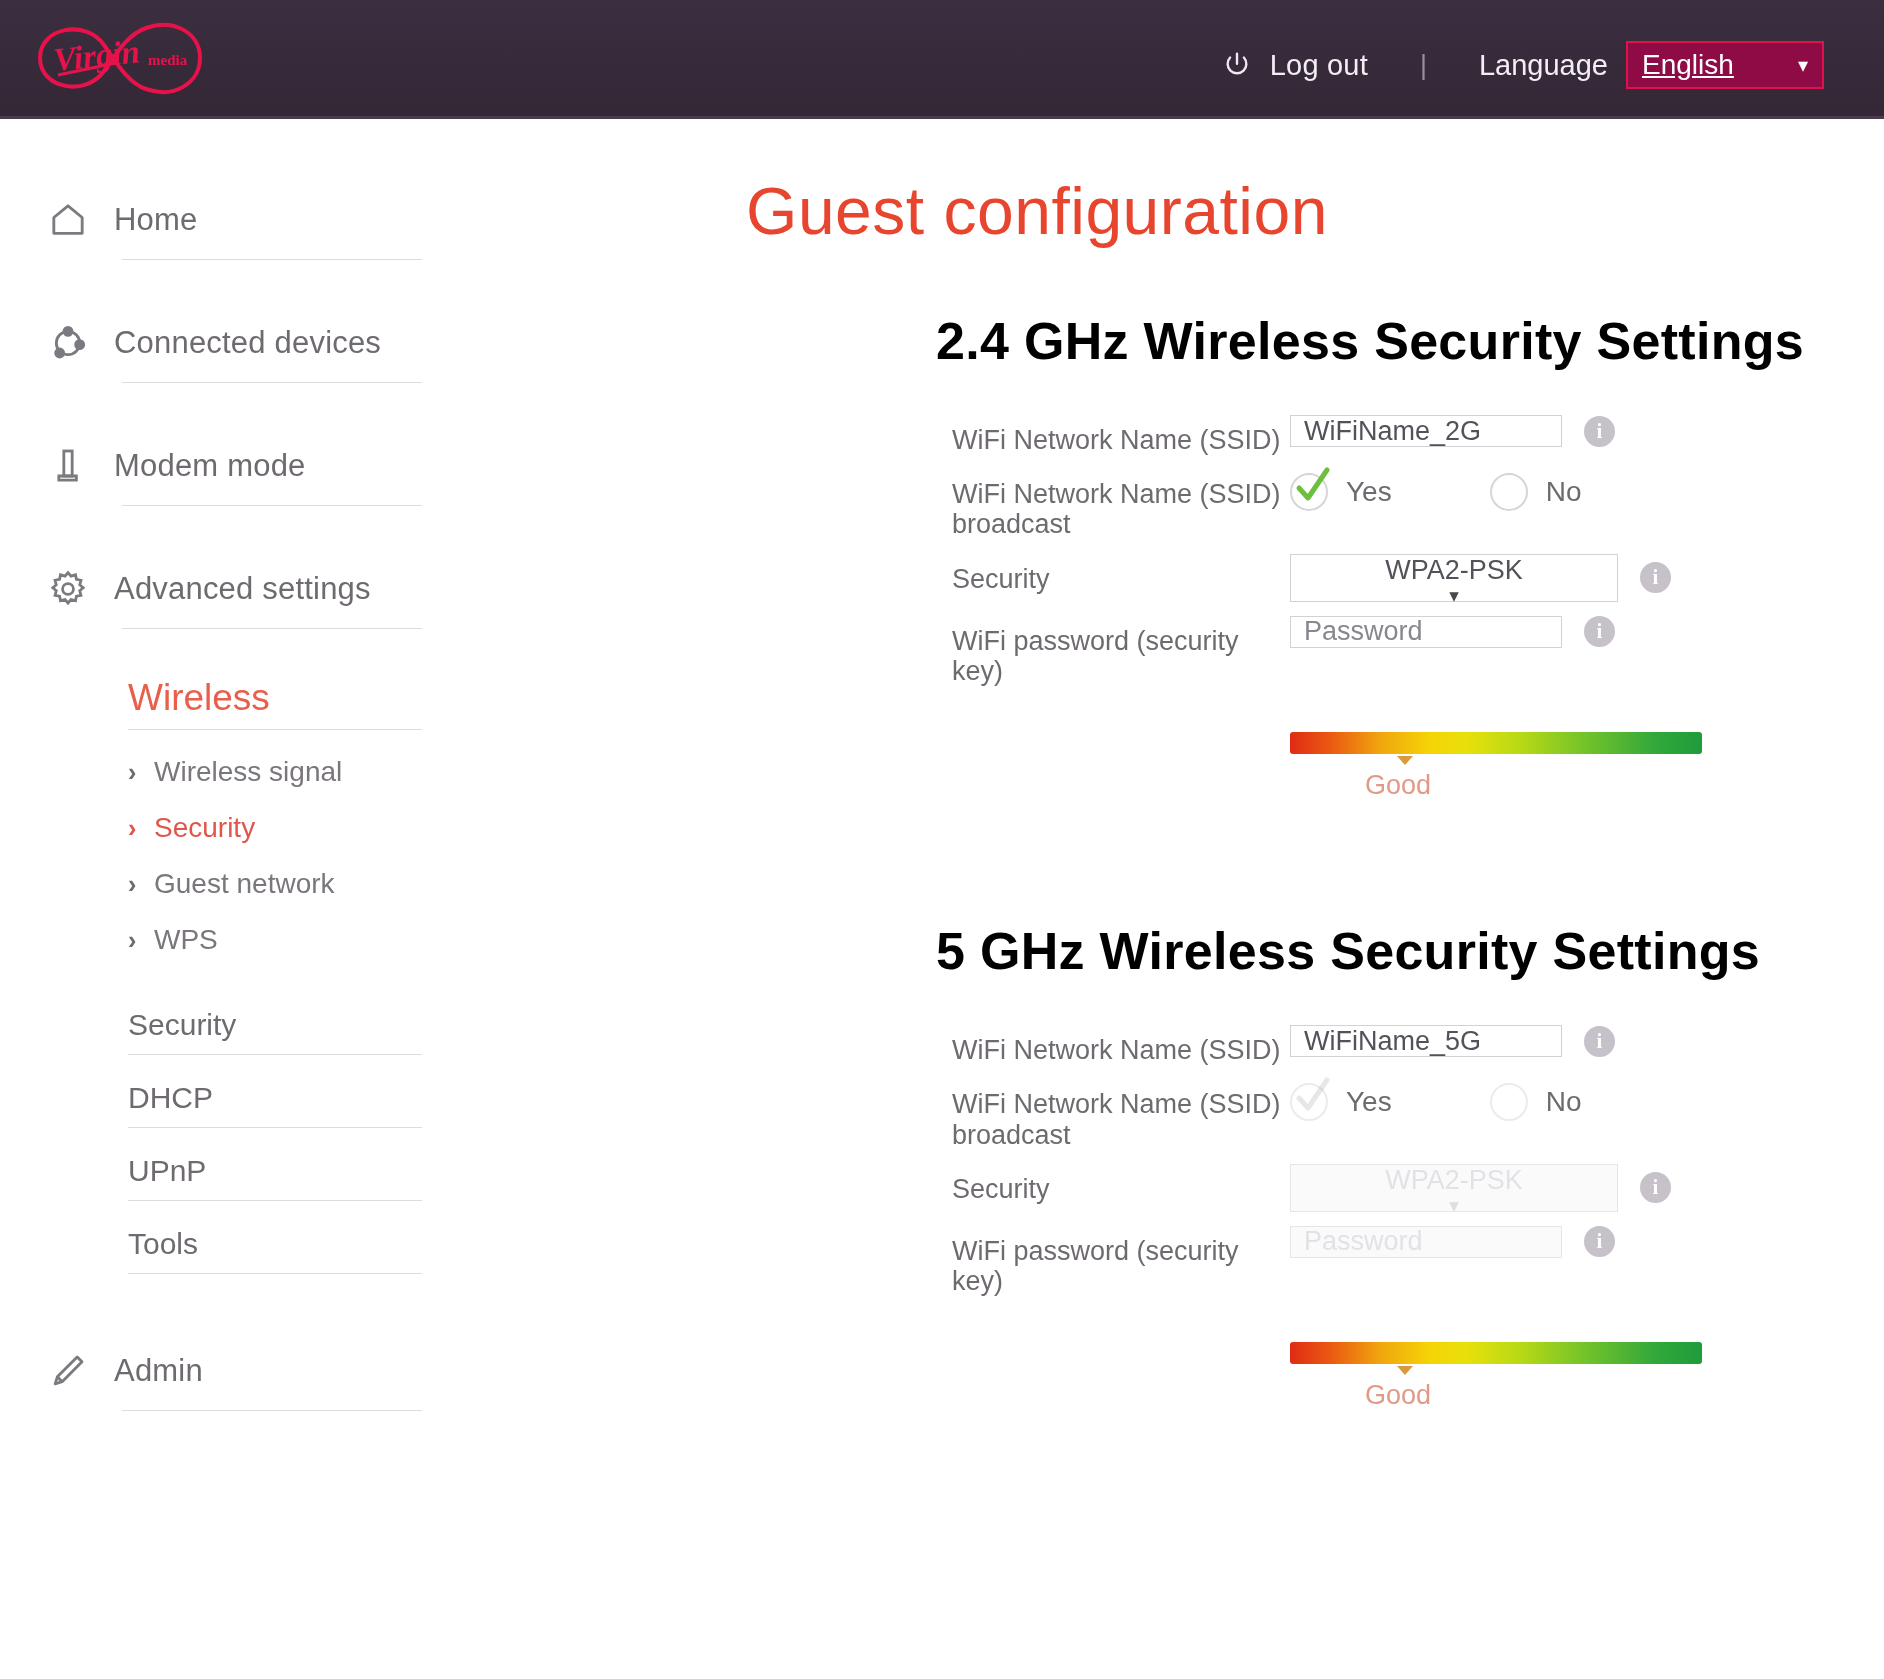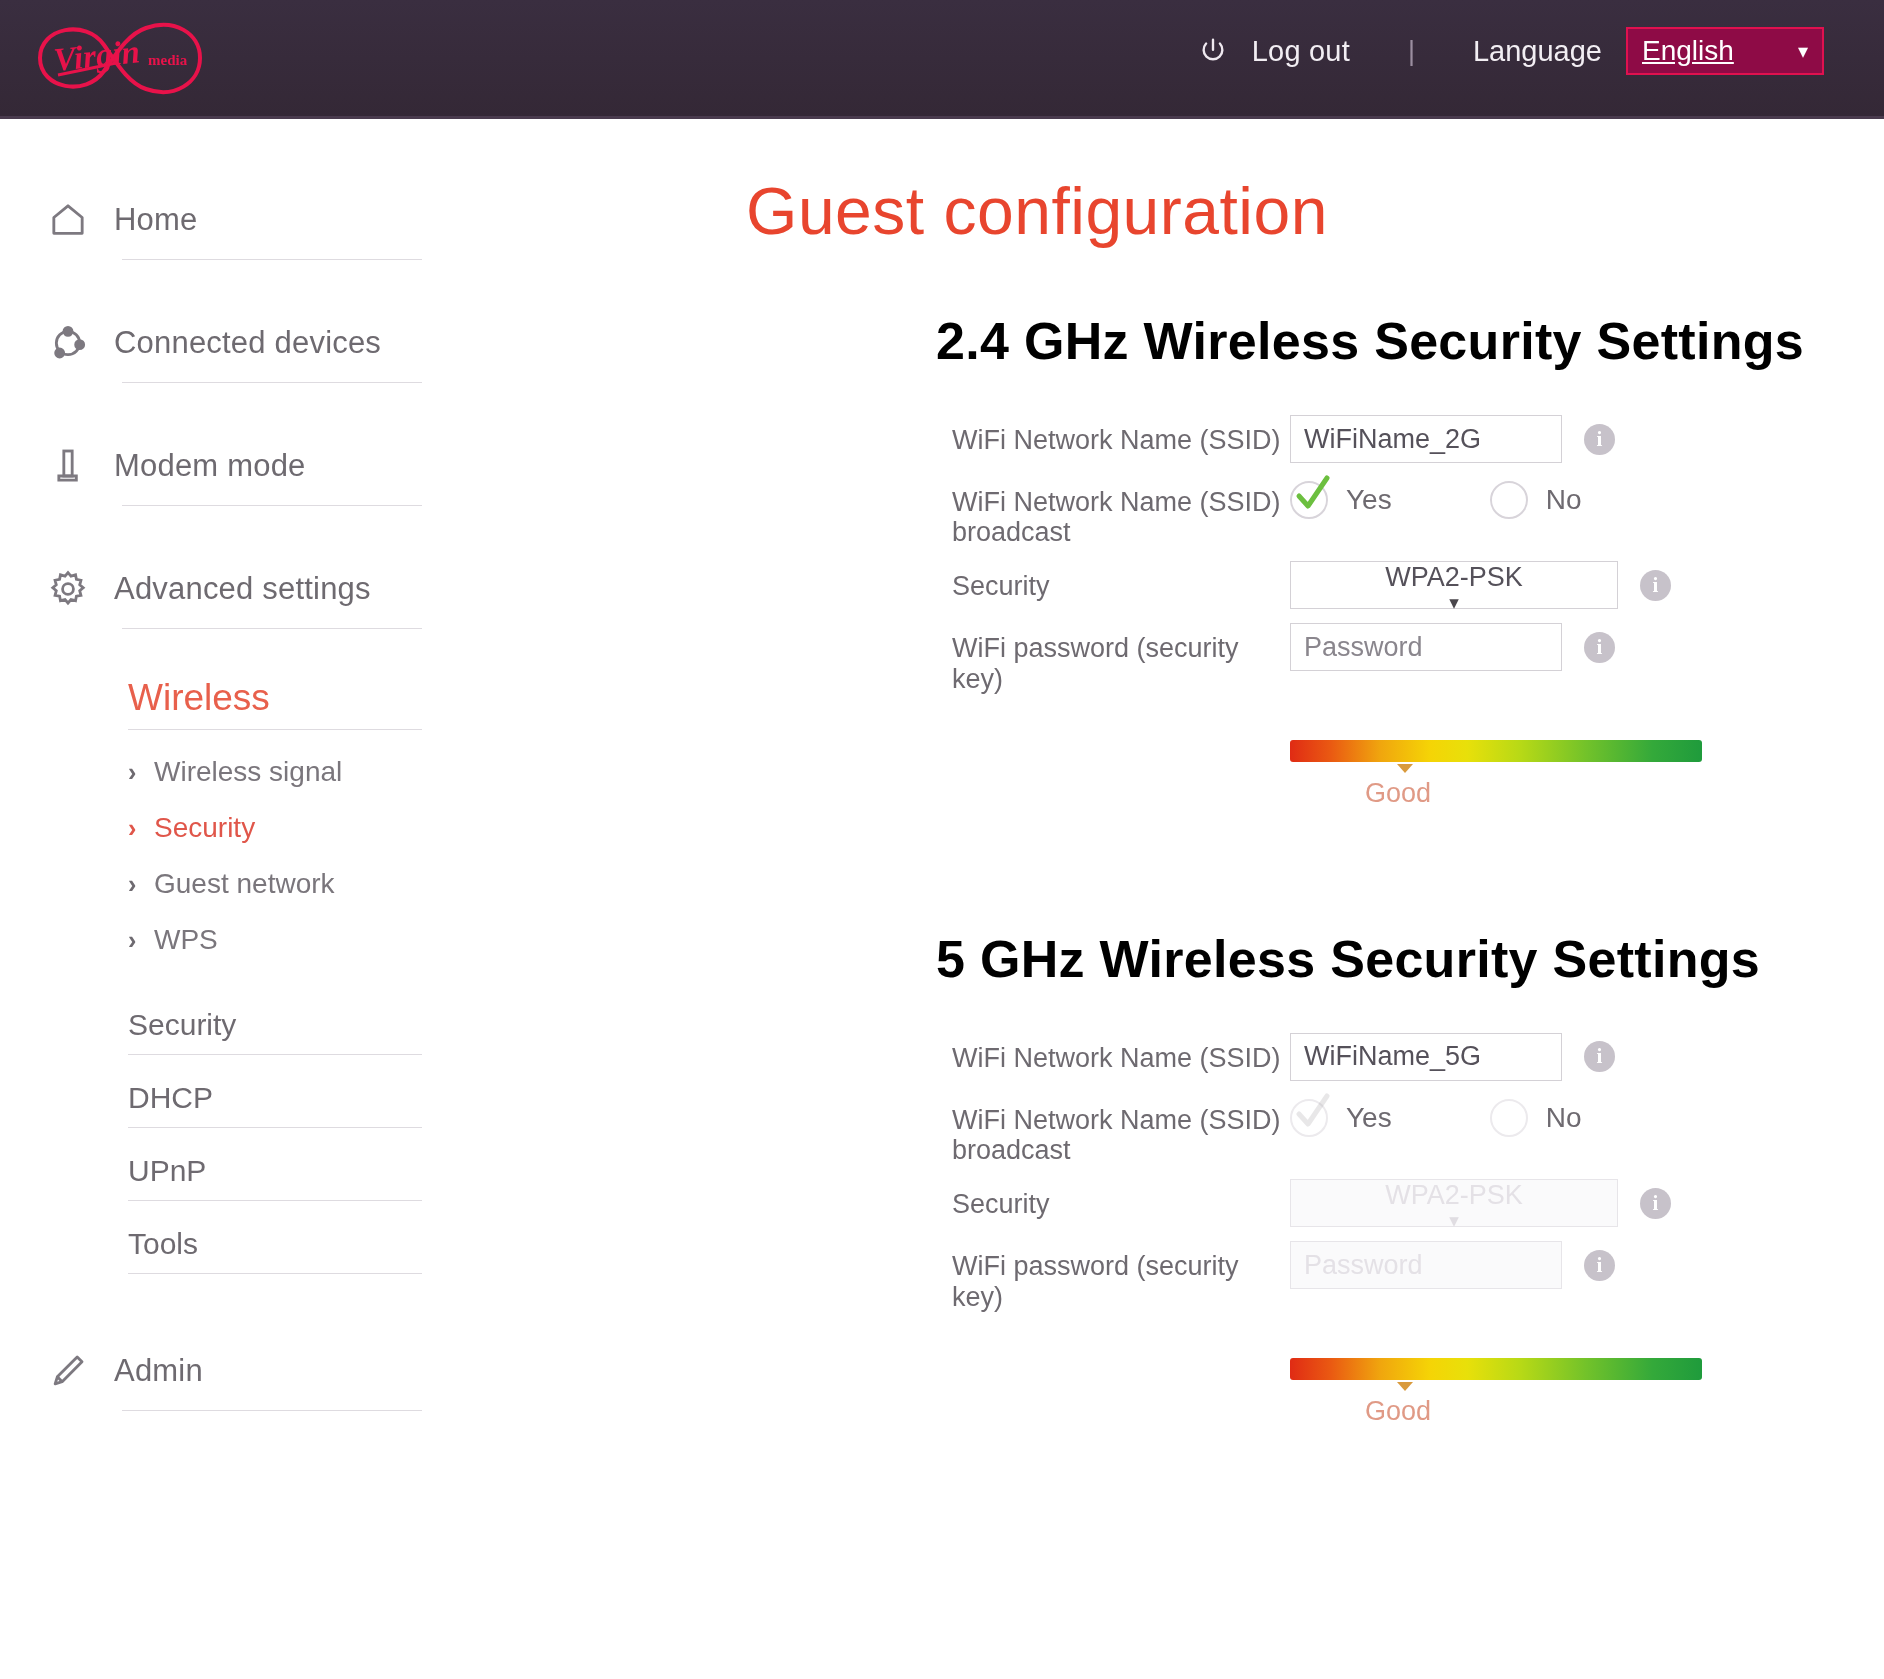--- a/index.html
+++ b/index.html
@@ -26,25 +26,25 @@
     width: 190px;
     height: 96px;
     display: flex;
     align-items: center;
   }
   .logo-wrap svg { display: block; }
 
   .topbar-right {
     position: absolute;
     right: 60px;
-    top: 2px;
+    top: 16px;
     height: 98px;
     display: flex;
     align-items: center;
-    gap: 10px;
+    gap: 4px;
   }
   .power-icon { width: 30px; height: 30px; margin-right: 14px; }
   .logout-label {
     color: #f2eef3;
     font-size: 29px;
     letter-spacing: .2px;
     cursor: pointer;
   }
   .sep {
     color: #9b8ea0;
@@ -185,21 +185,21 @@
     flex: 0 0 338px;
     font-size: 27px;
     color: #6e6a70;
     line-height: 1.12;
     padding-top: 10px;
   }
   .ctrl { display: flex; align-items: center; }
 
   input.txt {
     width: 272px;
-    height: 48px;
+    height: 32px;
     border: 1px solid #d4d1d6;
     background: #ffffff;
     font-size: 27px;
     font-family: "Liberation Sans", sans-serif;
     color: #55515a;
     padding: 0 13px;
     outline: none;
   }
   input.txt::placeholder { color: #8a868d; opacity: 1; }
 

